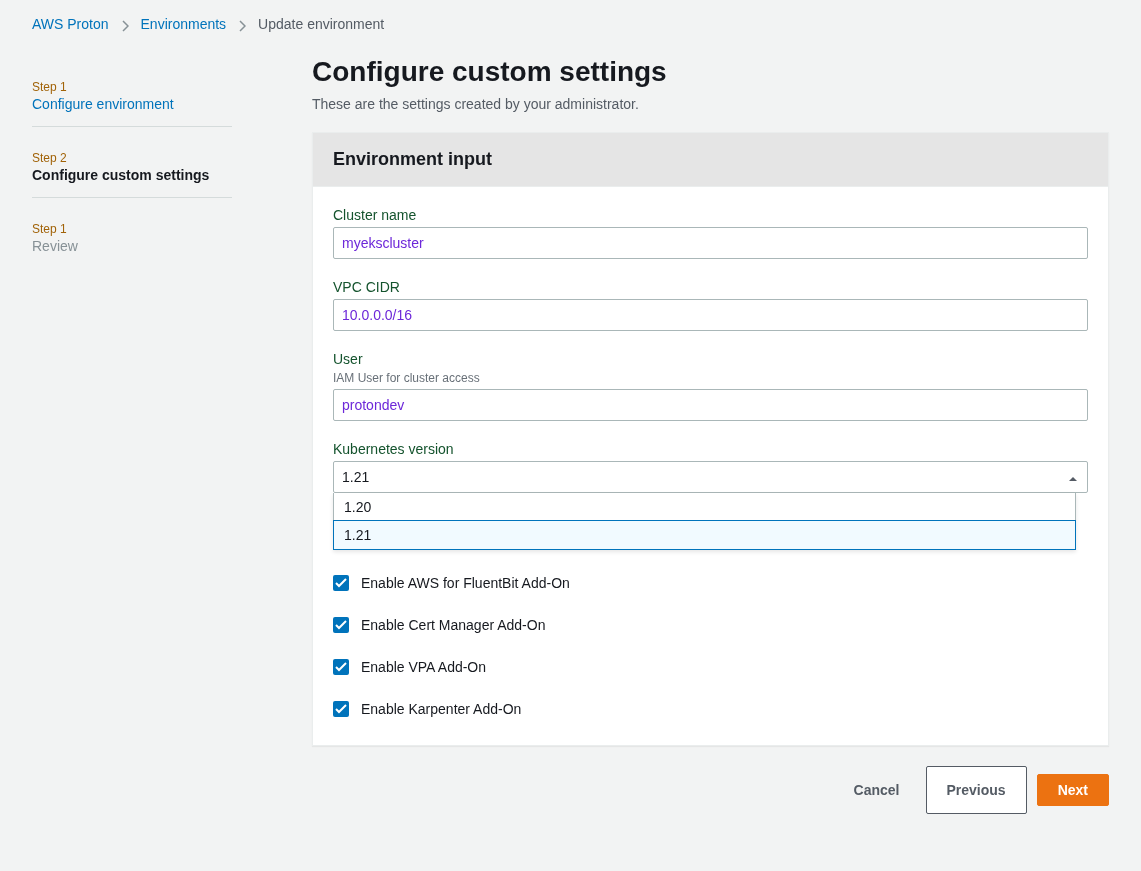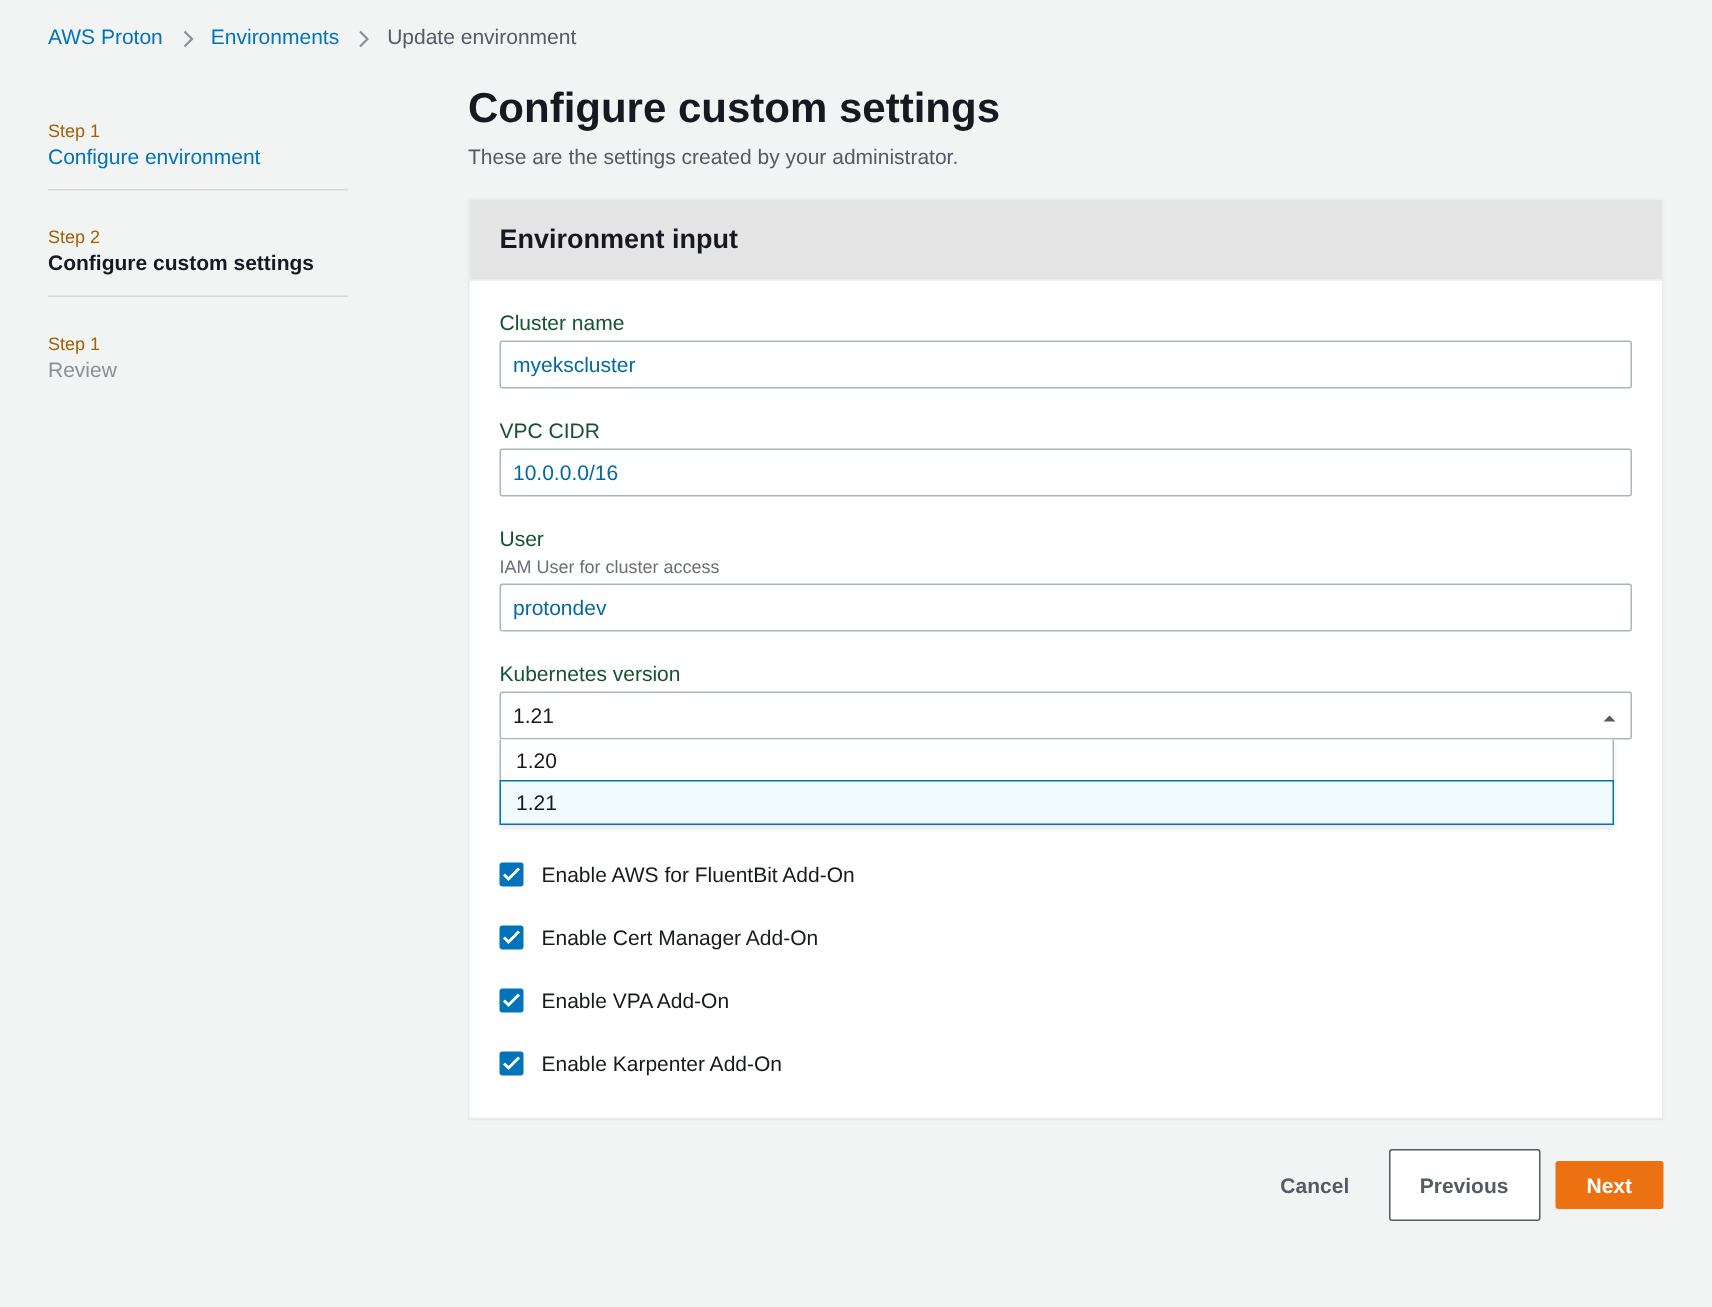--- a/index.html
+++ b/index.html
@@ -120,21 +120,21 @@
       margin-bottom: 4px;
       display: block;
     }
     .form-input {
       width: 100%;
       padding: 6px 8px;
       font-size: 14px;
       border: 1px solid #aab7b8;
       border-radius: 2px;
       background: #fff;
-      color: #0369a1;
+      color: #6d28d9;
       height: 32px;
     }
     .select-wrapper {
       position: relative;
     }
     .select-display {
       width: 100%;
       padding: 6px 32px 6px 8px;
       font-size: 14px;
       border: 1px solid #aab7b8;

